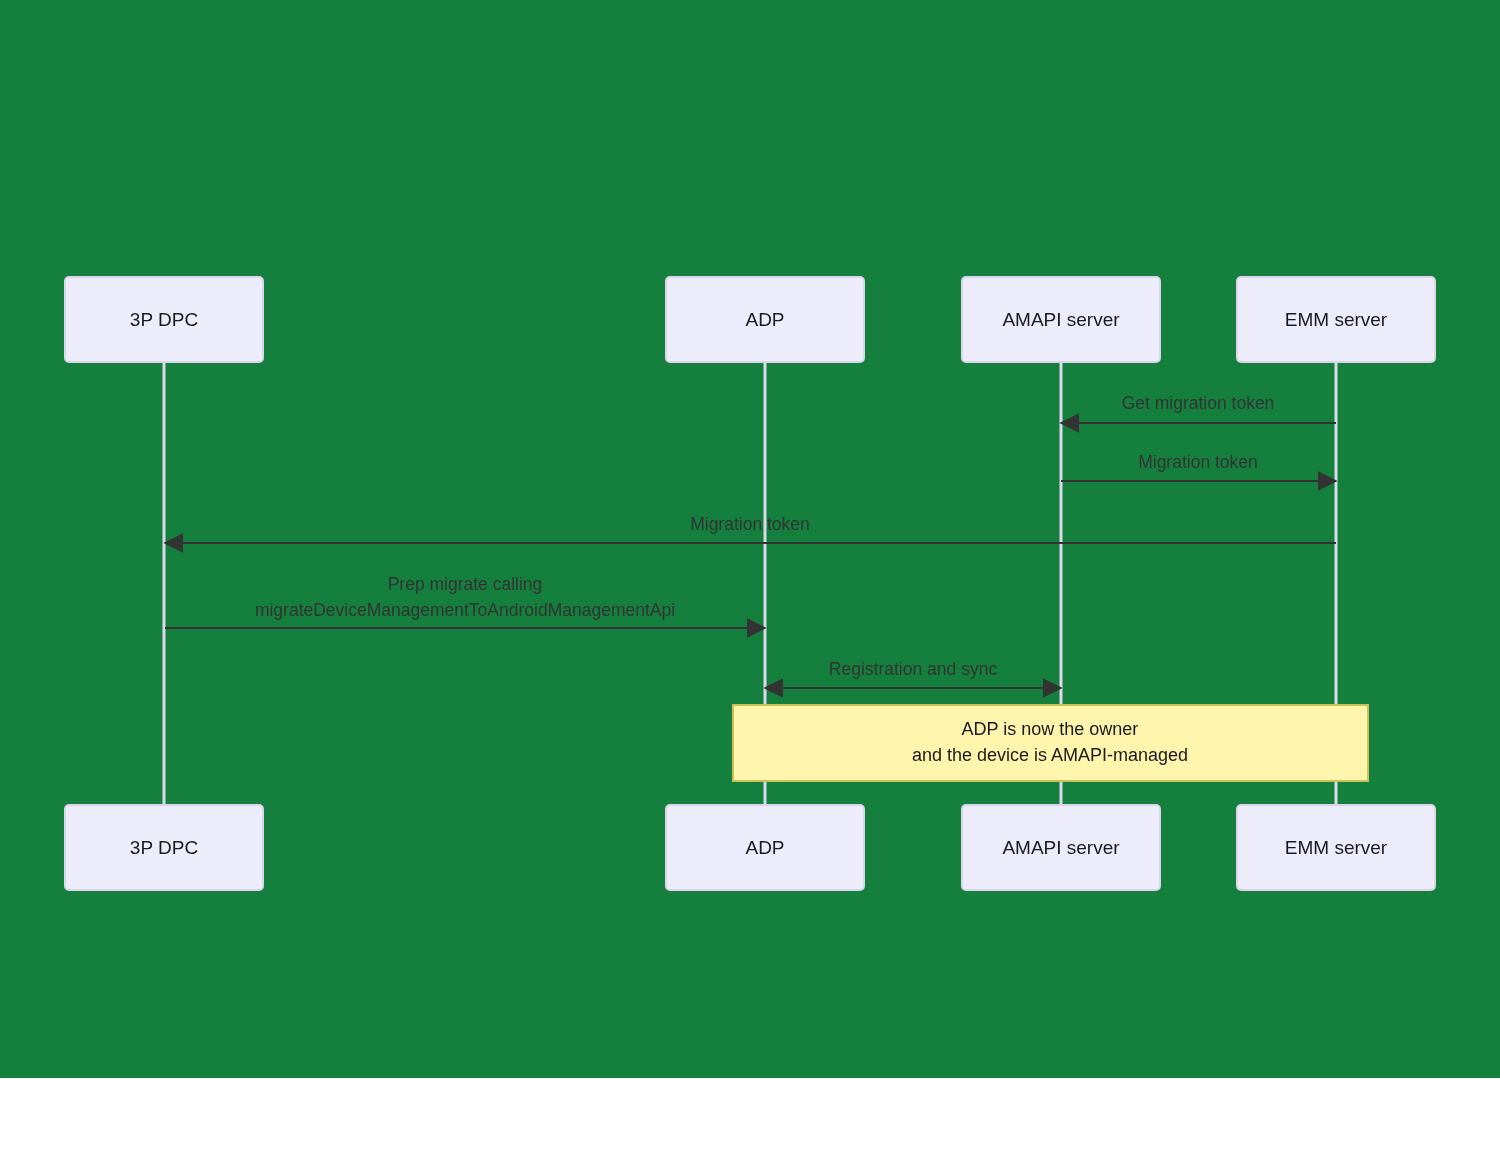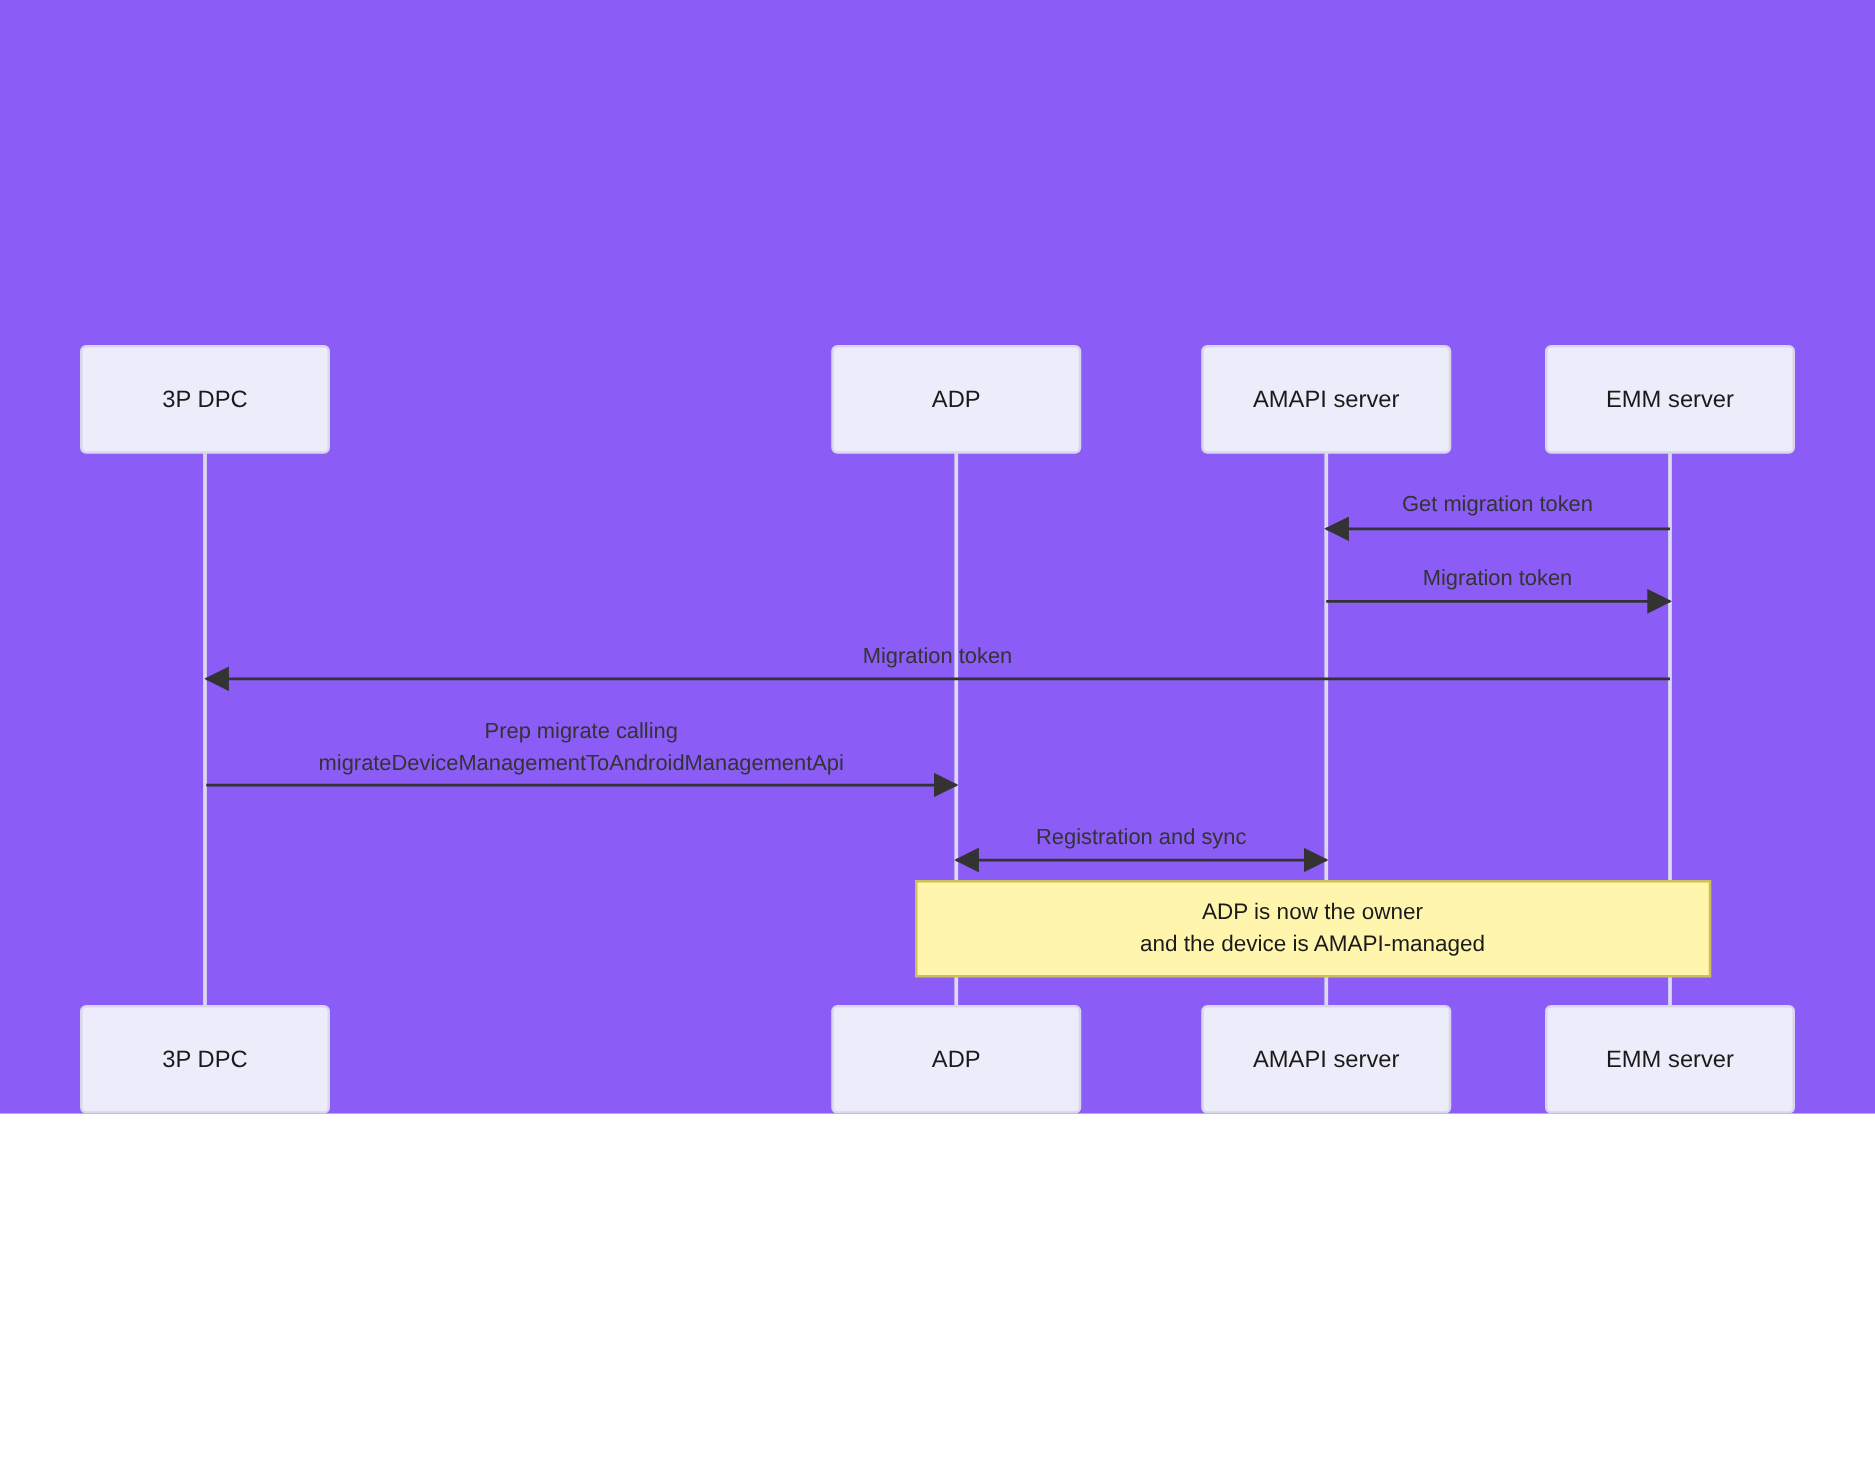--- a/index.html
+++ b/index.html
@@ -6,22 +6,22 @@
     margin: 0;
     padding: 0;
     background: #ffffff;
   }
   body {
     font-family: "Liberation Sans", "DejaVu Sans", sans-serif;
   }
   #canvas {
     position: relative;
     width: 1500px;
-    height: 891px;
-    background: #8b5cf6;
+    height: 1078px;
+    background: #15803d;
     overflow: hidden;
   }
   svg#diagram {
     position: absolute;
     left: 0;
     top: 0;
     width: 1500px;
     height: 1169px;
   }
   .participant-box {

